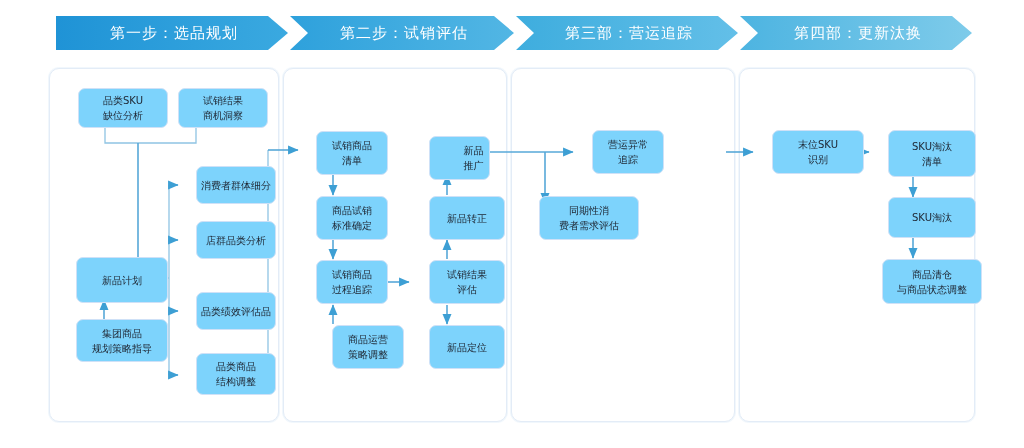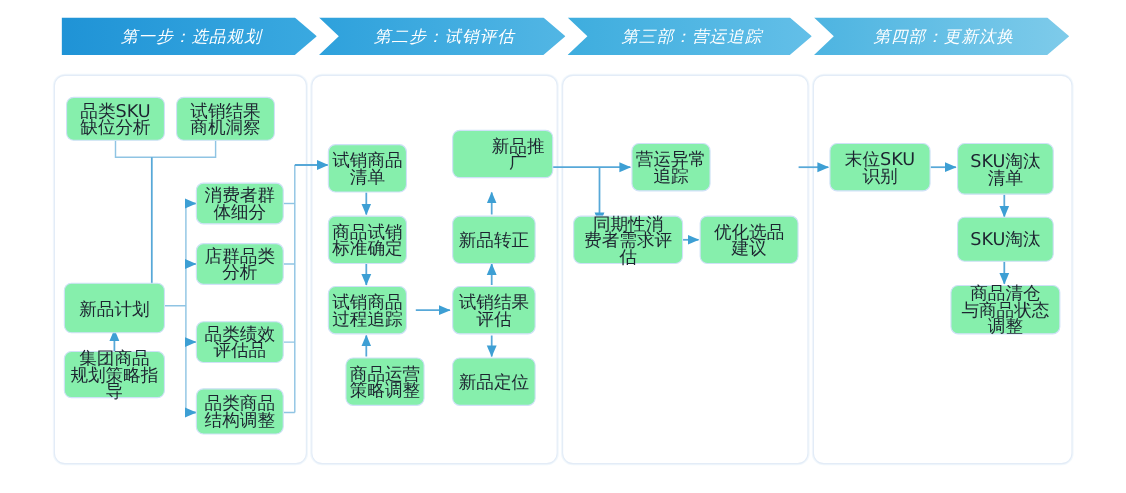--- a/index.html
+++ b/index.html
@@ -16,51 +16,51 @@
   
   .hdr{
     position:absolute;
     height:34px;
     top:16px;
     display:flex;align-items:center;justify-content:center;
     color:#ffffff;
     font-size:15px;
     letter-spacing:1px;
     white-space:nowrap;
-    font-style:italic;
   }
   .hdr span{position:relative;z-index:3;padding-left:4px;}
   .hdr .shape{
     position:absolute;left:0;top:0;width:100%;height:100%;z-index:1;
   }
 
   
   .panel{
     position:absolute;
     top:68px;height:352px;
     background:#ffffff;
     border:1px solid #e3ecf7;
     border-radius:10px;
     box-shadow:0 0 0 1px rgba(230,240,250,.55);
   }
 
   
   .node{
     position:absolute;
-    background:#86efac;
+    background:#7dd3fc;
     border:1px solid #cfe1f7;
     border-radius:7px;
     color:#1d2430;
-    font-size:16px;
+    font-size:10px;
     line-height:15px;
     display:flex;align-items:center;justify-content:center;
     text-align:center;
     box-sizing:border-box;
     padding:2px 3px;
     z-index:5;
+    margin-left:18px;
   }
   .node .t{display:block;}
 
   
   svg#wires{position:absolute;left:0;top:0;width:1024px;height:448px;z-index:2;pointer-events:none;}
   .ln{stroke:#57a8d8;stroke-width:1.6;fill:none;}
   .ln-th{stroke:#8fc4e3;stroke-width:1.3;fill:none;}
 </style>
 </head>
 <body>
@@ -237,21 +237,21 @@
       <span class="t">试销商品</span>
       <span class="t">过程追踪</span>
     </span>
   </div>
   <div class="node" style="left:314px;top:325px;width:72px;height:44px;">
     <span>
       <span class="t">商品运营</span>
       <span class="t">策略调整</span>
     </span>
   </div>
-  <div class="node" style="left:411px;top:118px;width:92px;height:44px;padding-left:31px;">
+  <div class="node" style="left:411px;top:136px;width:61px;height:44px;padding-left:31px;">
     <span>
       <span class="t">新品推广</span>
     </span>
   </div>
   <div class="node" style="left:411px;top:196px;width:76px;height:44px;">
     <span>
       <span class="t">新品转正</span>
     </span>
   </div>
   <div class="node" style="left:411px;top:260px;width:76px;height:44px;">
@@ -271,26 +271,20 @@
       <span class="t">营运异常</span>
       <span class="t">追踪</span>
     </span>
   </div>
   <div class="node" style="left:521px;top:196px;width:100px;height:44px;">
     <span>
       <span class="t">同期性消</span>
       <span class="t">费者需求评估</span>
     </span>
   </div>
-  <div class="node" style="left:636px;top:196px;width:90px;height:44px;">
-    <span>
-      <span class="t">优化选品</span>
-      <span class="t">建议</span>
-    </span>
-  </div>
 
   <div class="node" style="left:754px;top:130px;width:92px;height:44px;">
     <span>
       <span class="t">末位SKU</span>
       <span class="t">识别</span>
     </span>
   </div>
   <div class="node" style="left:870px;top:130px;width:88px;height:47px;">
     <span>
       <span class="t">SKU淘汰</span>

